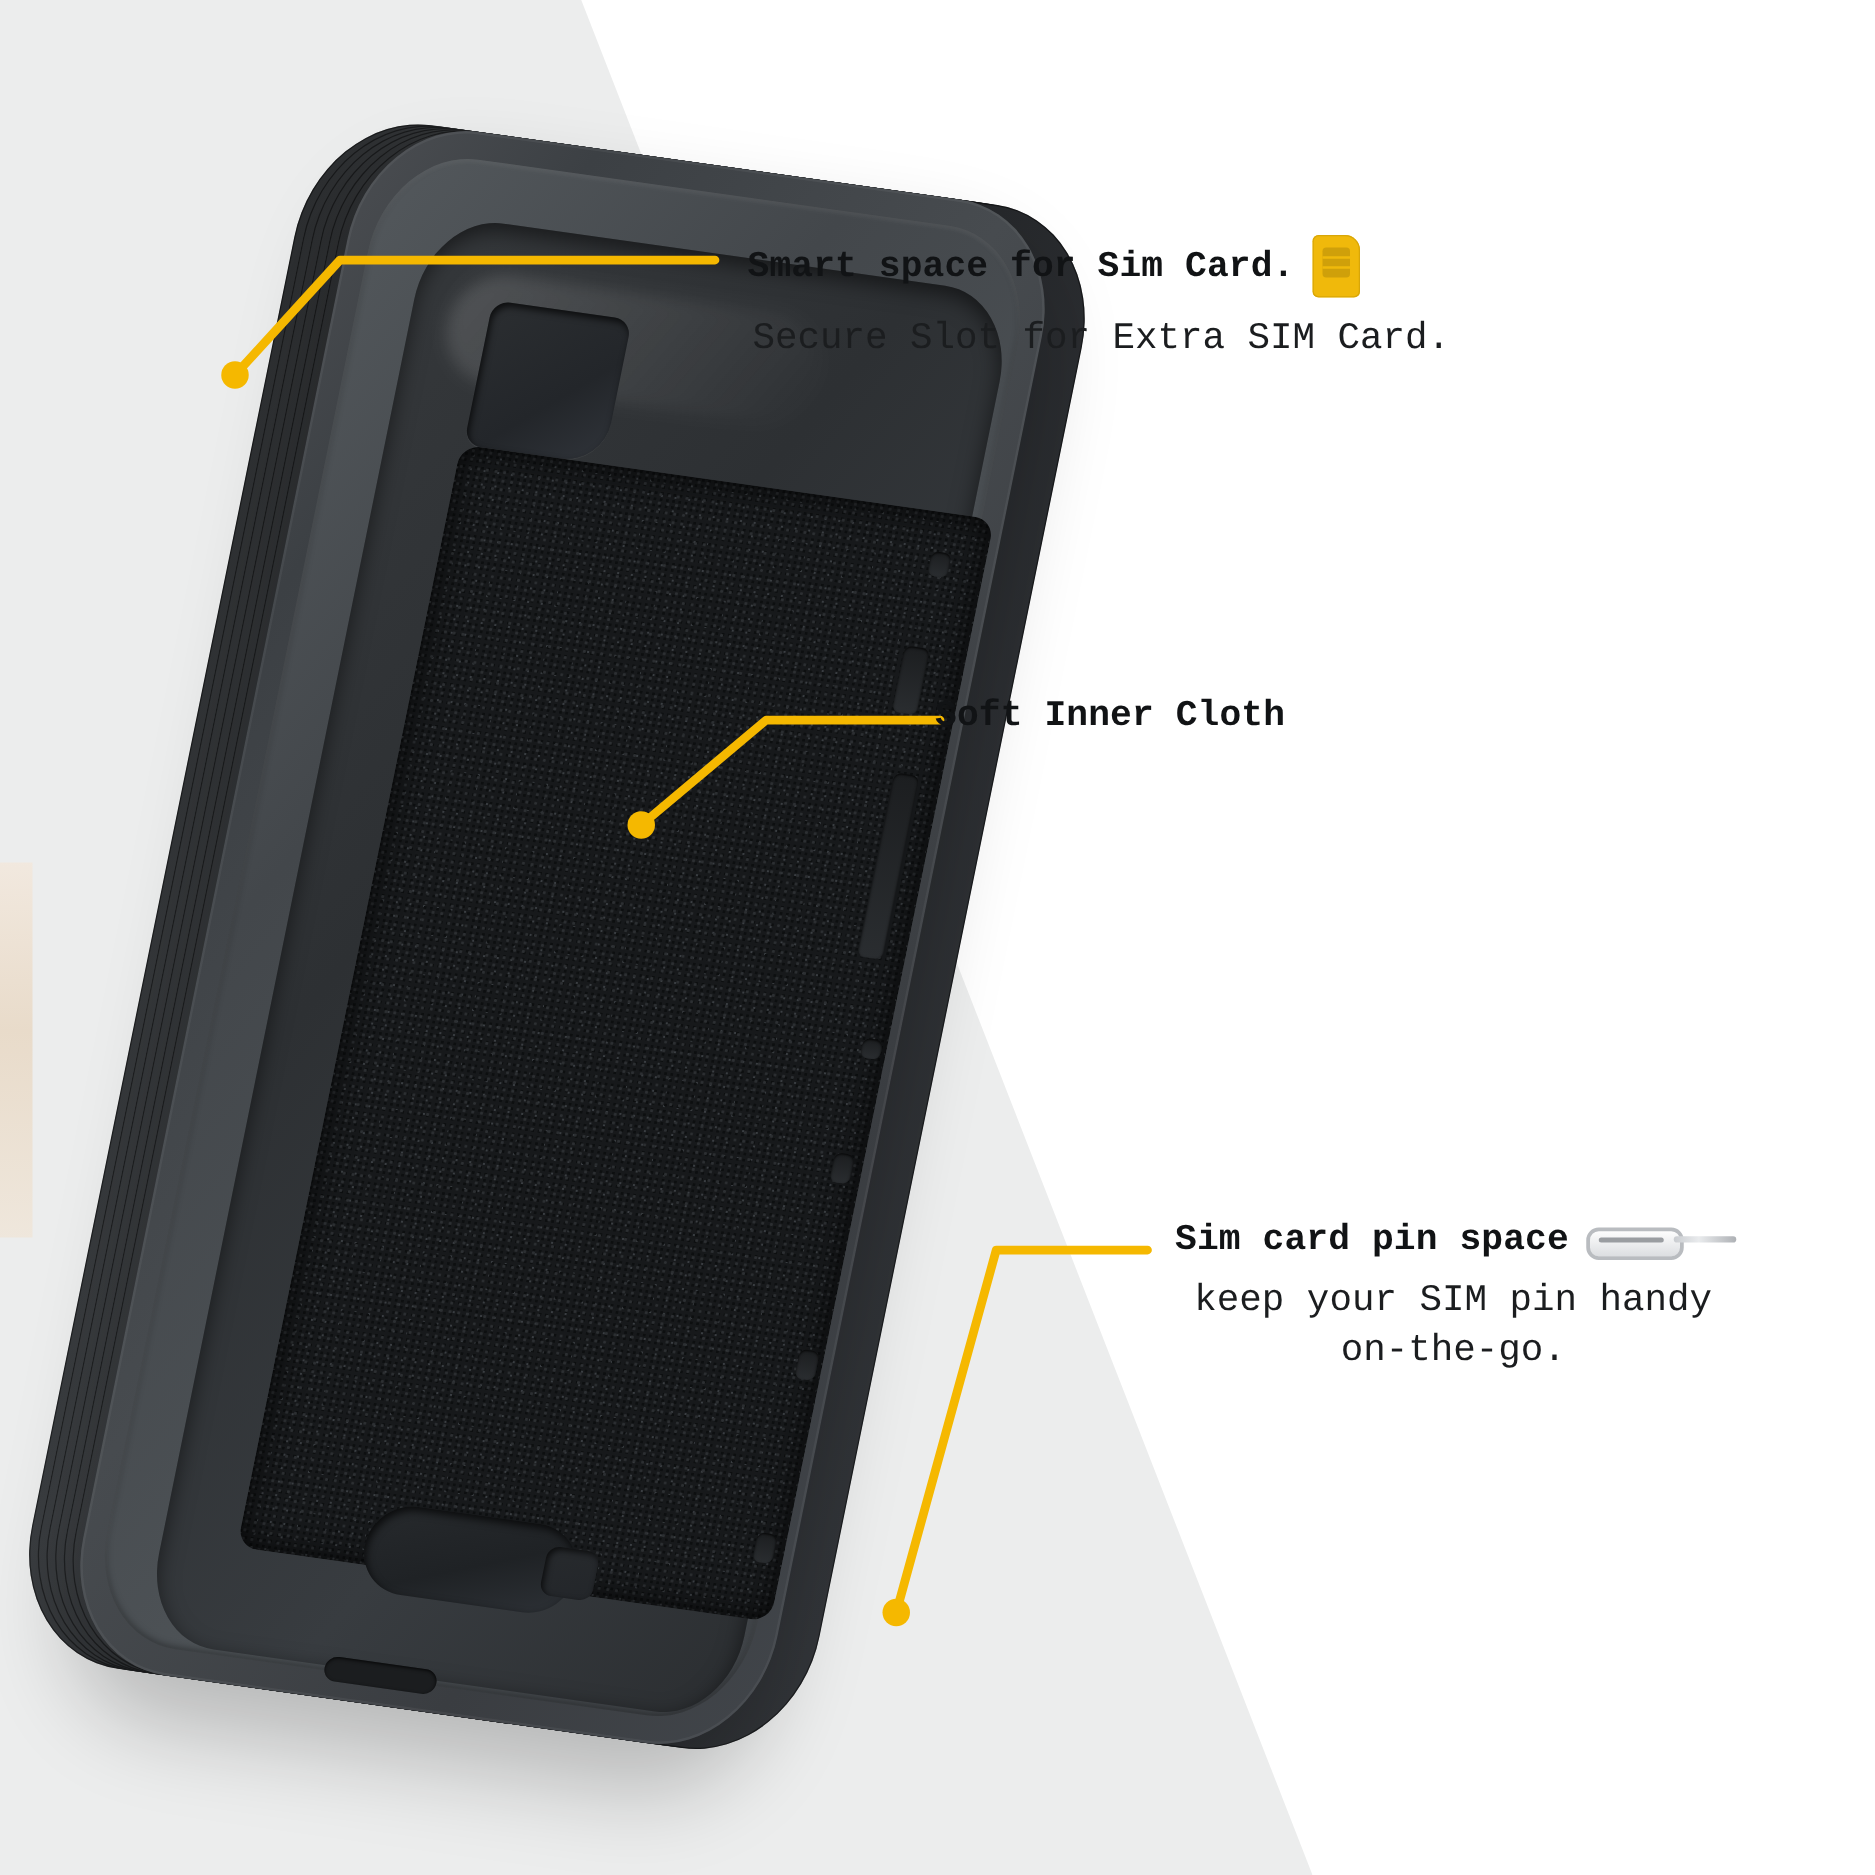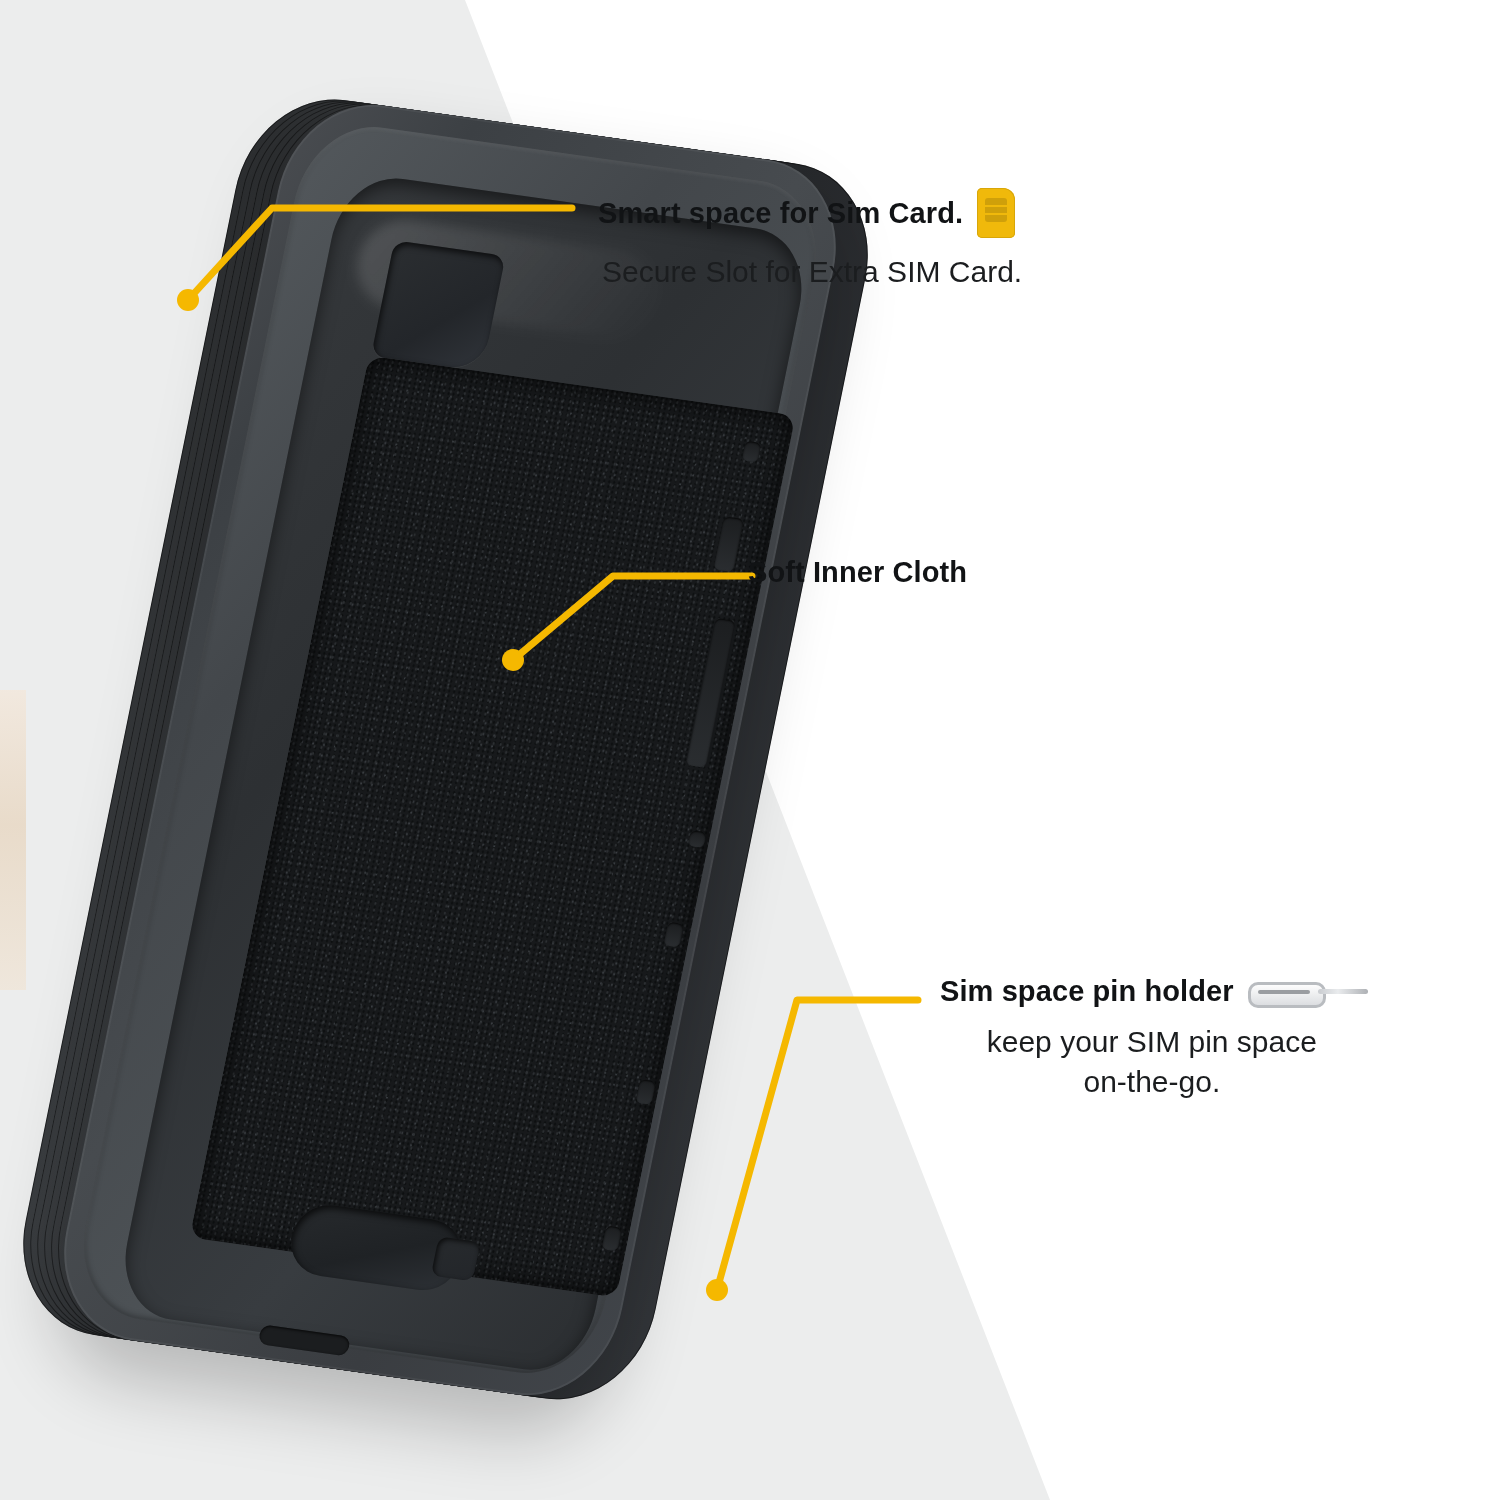--- a/index.html
+++ b/index.html
@@ -6,21 +6,21 @@
     margin: 0;
     padding: 0;
     background: #ffffff;
   }
   #stage {
     position: relative;
     width: 1500px;
     height: 1500px;
     overflow: hidden;
     background: #ef4444;
-    font-family: Liberation Sans, sans-serif;
+    font-family: Liberation Mono, monospace;
   }
   
   .bg-slab {
     position: absolute;
     inset: 0;
     background: #ffffff;
   }
   .bg-slab:after {
     content: "";
     position: absolute;
@@ -357,23 +357,23 @@
   </div>
 
   <div class="callout-text t2">
     <div class="callout-title">
       <span>Soft Inner Cloth</span>
     </div>
   </div>
 
   <div class="callout-text t3">
     <div class="callout-title">
-      <span>Sim space pin holder</span>
+      <span>Sim card pin space</span>
       <span class="pin-glyph">
         <span class="loop"></span>
           <span class="needle"></span>
       </span>
     </div>
-    <div class="callout-sub">keep your SIM pin space
+    <div class="callout-sub">keep your SIM pin handy
 on-the-go.</div>
   </div>
 
 </div>
 
 </body></html>

